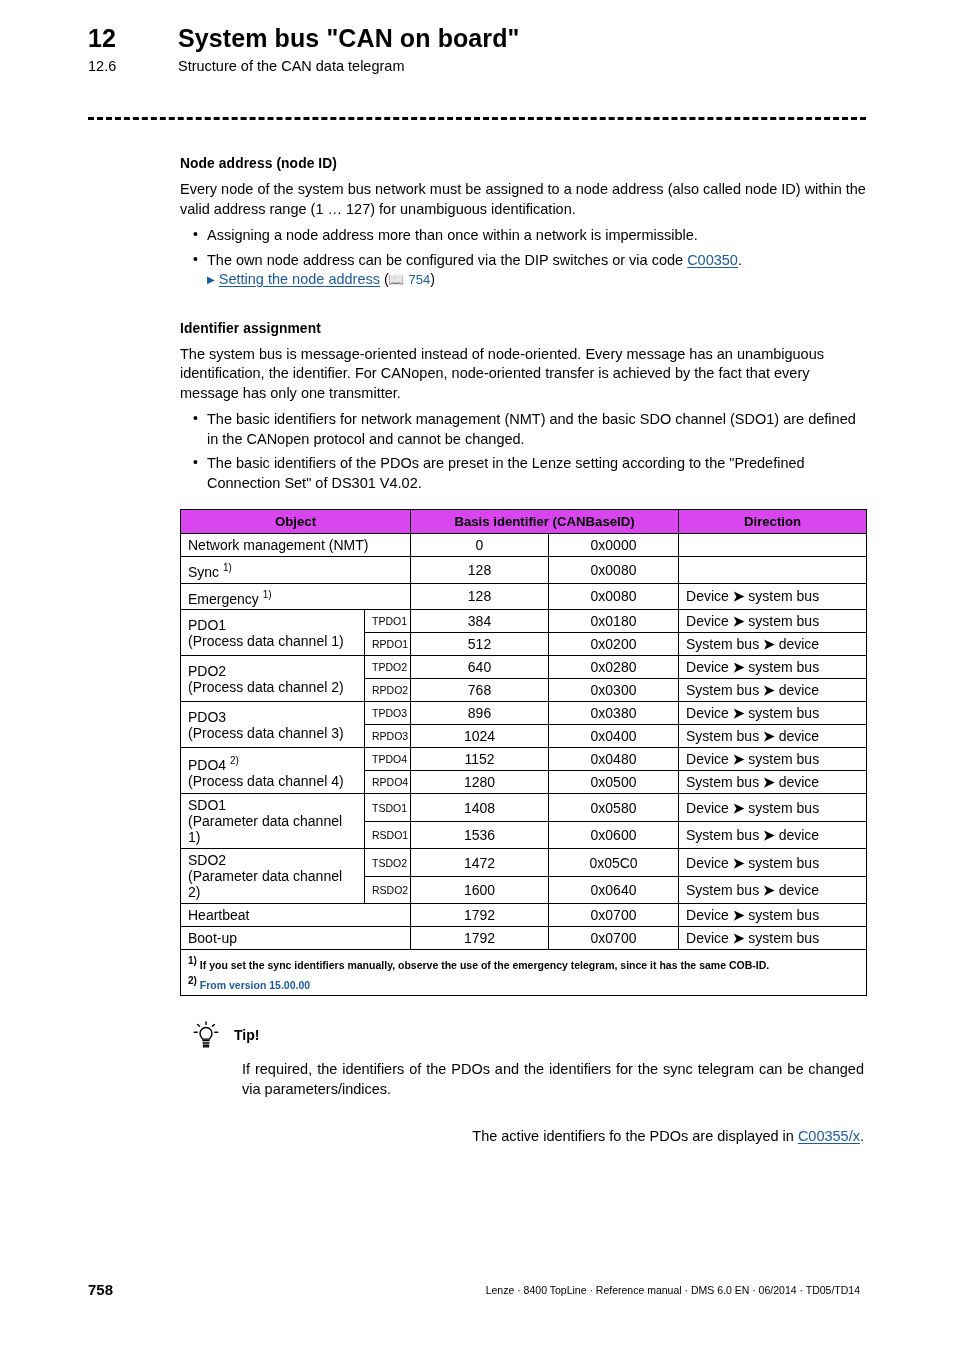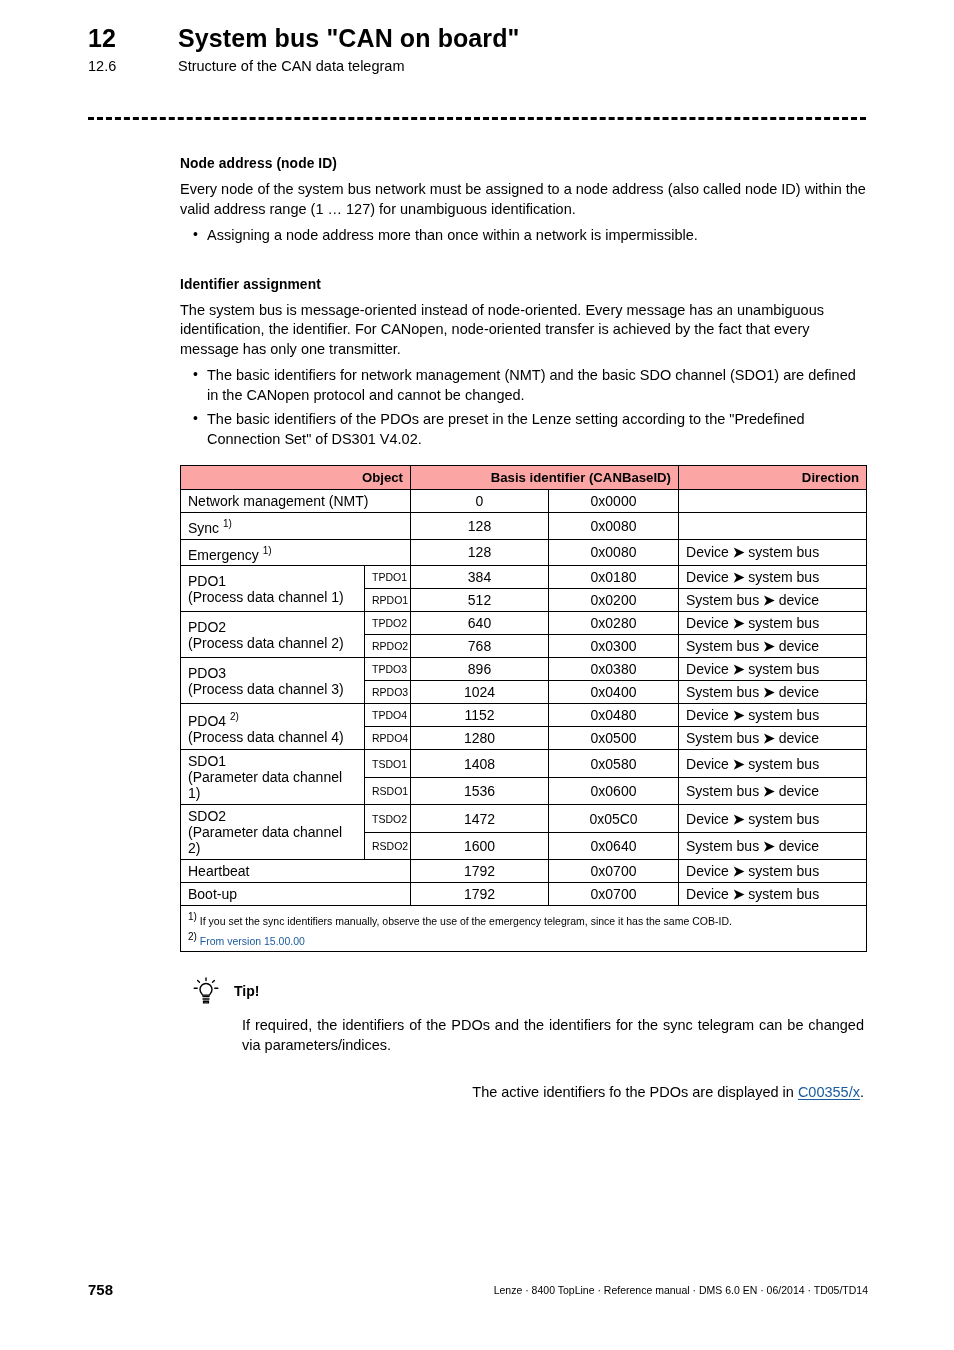--- a/index.html
+++ b/index.html
@@ -58,60 +58,60 @@
   
   table.tbl {
     border-collapse: collapse; width: 686px; margin-top: 16px;
     font-size: 13.2px; table-layout: fixed;
   }
   table.tbl th, table.tbl td {
     border: 1px solid #000; padding: 3px 7px; vertical-align: middle;
     line-height: 16px;
   }
   table.tbl thead th {
-    background: #fca5a5; font-weight: bold; text-align: right; height: 24px;
+    background: #d946ef; font-weight: bold; text-align: center; height: 24px;
     font-size: 13.2px;
   }
   th.th-basis { text-align: center; }
   td.obj { text-align: left; font-size: 14px; }
   td.sub {
     text-align: left; font-size: 10.5px; padding-left: 8px; width: 46px;
   }
   td.num { text-align: center; font-size: 14px; }
   td.hex { text-align: center; font-size: 14px; }
   td.dir { text-align: left; font-size: 14px; padding-left: 8px; }
   td.objspan { text-align: left; font-size: 14px; }
   .sup { font-size: 10px; vertical-align: super; }
   .arrow { font-weight: bold; }
   td.foot {
     font-size: 10.5px; line-height: 15px; padding: 5px 7px 6px 7px;
     text-align: left;
   }
-  td.foot .fn { display: block; }
+  td.foot .fn { display: block; font-weight: bold; }
   td.foot .blue { color: #1a5a9e; }
 
   
   .tip { margin-top: 24px; position: relative; }
   .tip-head { display: flex; align-items: center; gap: 14px; margin-left: 12px; }
   .tip-icon { width: 28px; height: 30px; position: relative; }
   .tip-label { font-size: 14px; font-weight: bold; }
   .tip-body { margin-left: 62px; margin-top: 10px; width: 622px; }
   .tip-body p {
     font-size: 14.5px; line-height: 19.5px; margin: 0 0 14px 0;
     text-align: justify; text-justify: inter-word;
   }
   .tip-body p.last { text-align: right; margin-bottom: 0; margin-top: 28px; }
   .tip-links { margin: 0 0 0 12px; padding: 0; list-style: none; }
   .tip-links li { margin-bottom: 13px; font-size: 14.5px; line-height: 18px; }
   .tip-links .tri { color: #1a5a9e; font-size: 10px; vertical-align: 1.5px; margin-right: 3px; }
 
   
   .footer { position: absolute; left: 88px; top: 1281px; width: 788px; }
   .footer .pg { position: absolute; left: 0; top: 0; font-size: 15px; font-weight: bold; }
-  .footer .ftxt { position: absolute; right: 8px; top: 3px; font-size: 10.5px; }
+  .footer .ftxt { position: absolute; right: 16px; top: 3px; font-size: 10.5px; }
 </style>
 </head>
 <body>
 
 <div class="page">
 
   <div class="hdr">
     <div class="hdr-row1">
       <span class="hdr-num">12</span>
       <span class="hdr-title">System bus "CAN on board"</span>
@@ -123,20 +123,23 @@
   </div>
   <div class="rule"></div>
 
   <div class="content">
 
     <h3 class="sec">Node address (node ID)</h3>
     <p class="para">Every node of the system bus network must be assigned to a node address (also called node ID) within the valid address range (1 … 127) for unambiguous identification.</p>
     <ul class="bullets">
       <li>
         <span>Assigning a node address more than once within a network is impermissible.</span>
+      </li>
+      <li>
+        <span>The own node address can be configured via the DIP switches or via code </span><a class="lnk" href="#">C00350</a><span>. </span><span class="pref"><span class="tri">▶</span> <a class="lnk" href="#">Setting the node address</a></span><span> (<span class="book pgref">📖</span> <span class="pgref">754</span>)</span>
       </li>
     </ul>
 
     <div class="gap-a"></div>
 
     <h3 class="sec">Identifier assignment</h3>
     <p class="para">The system bus is message-oriented instead of node-oriented. Every message has an unambiguous identification, the identifier. For CANopen, node-oriented transfer is achieved by the fact that every message has only one transmitter.</p>
     <ul class="bullets">
       <li>
         <span>The basic identifiers for network management (NMT) and the basic SDO channel (SDO1) are defined in the CANopen protocol and cannot be changed.</span>

